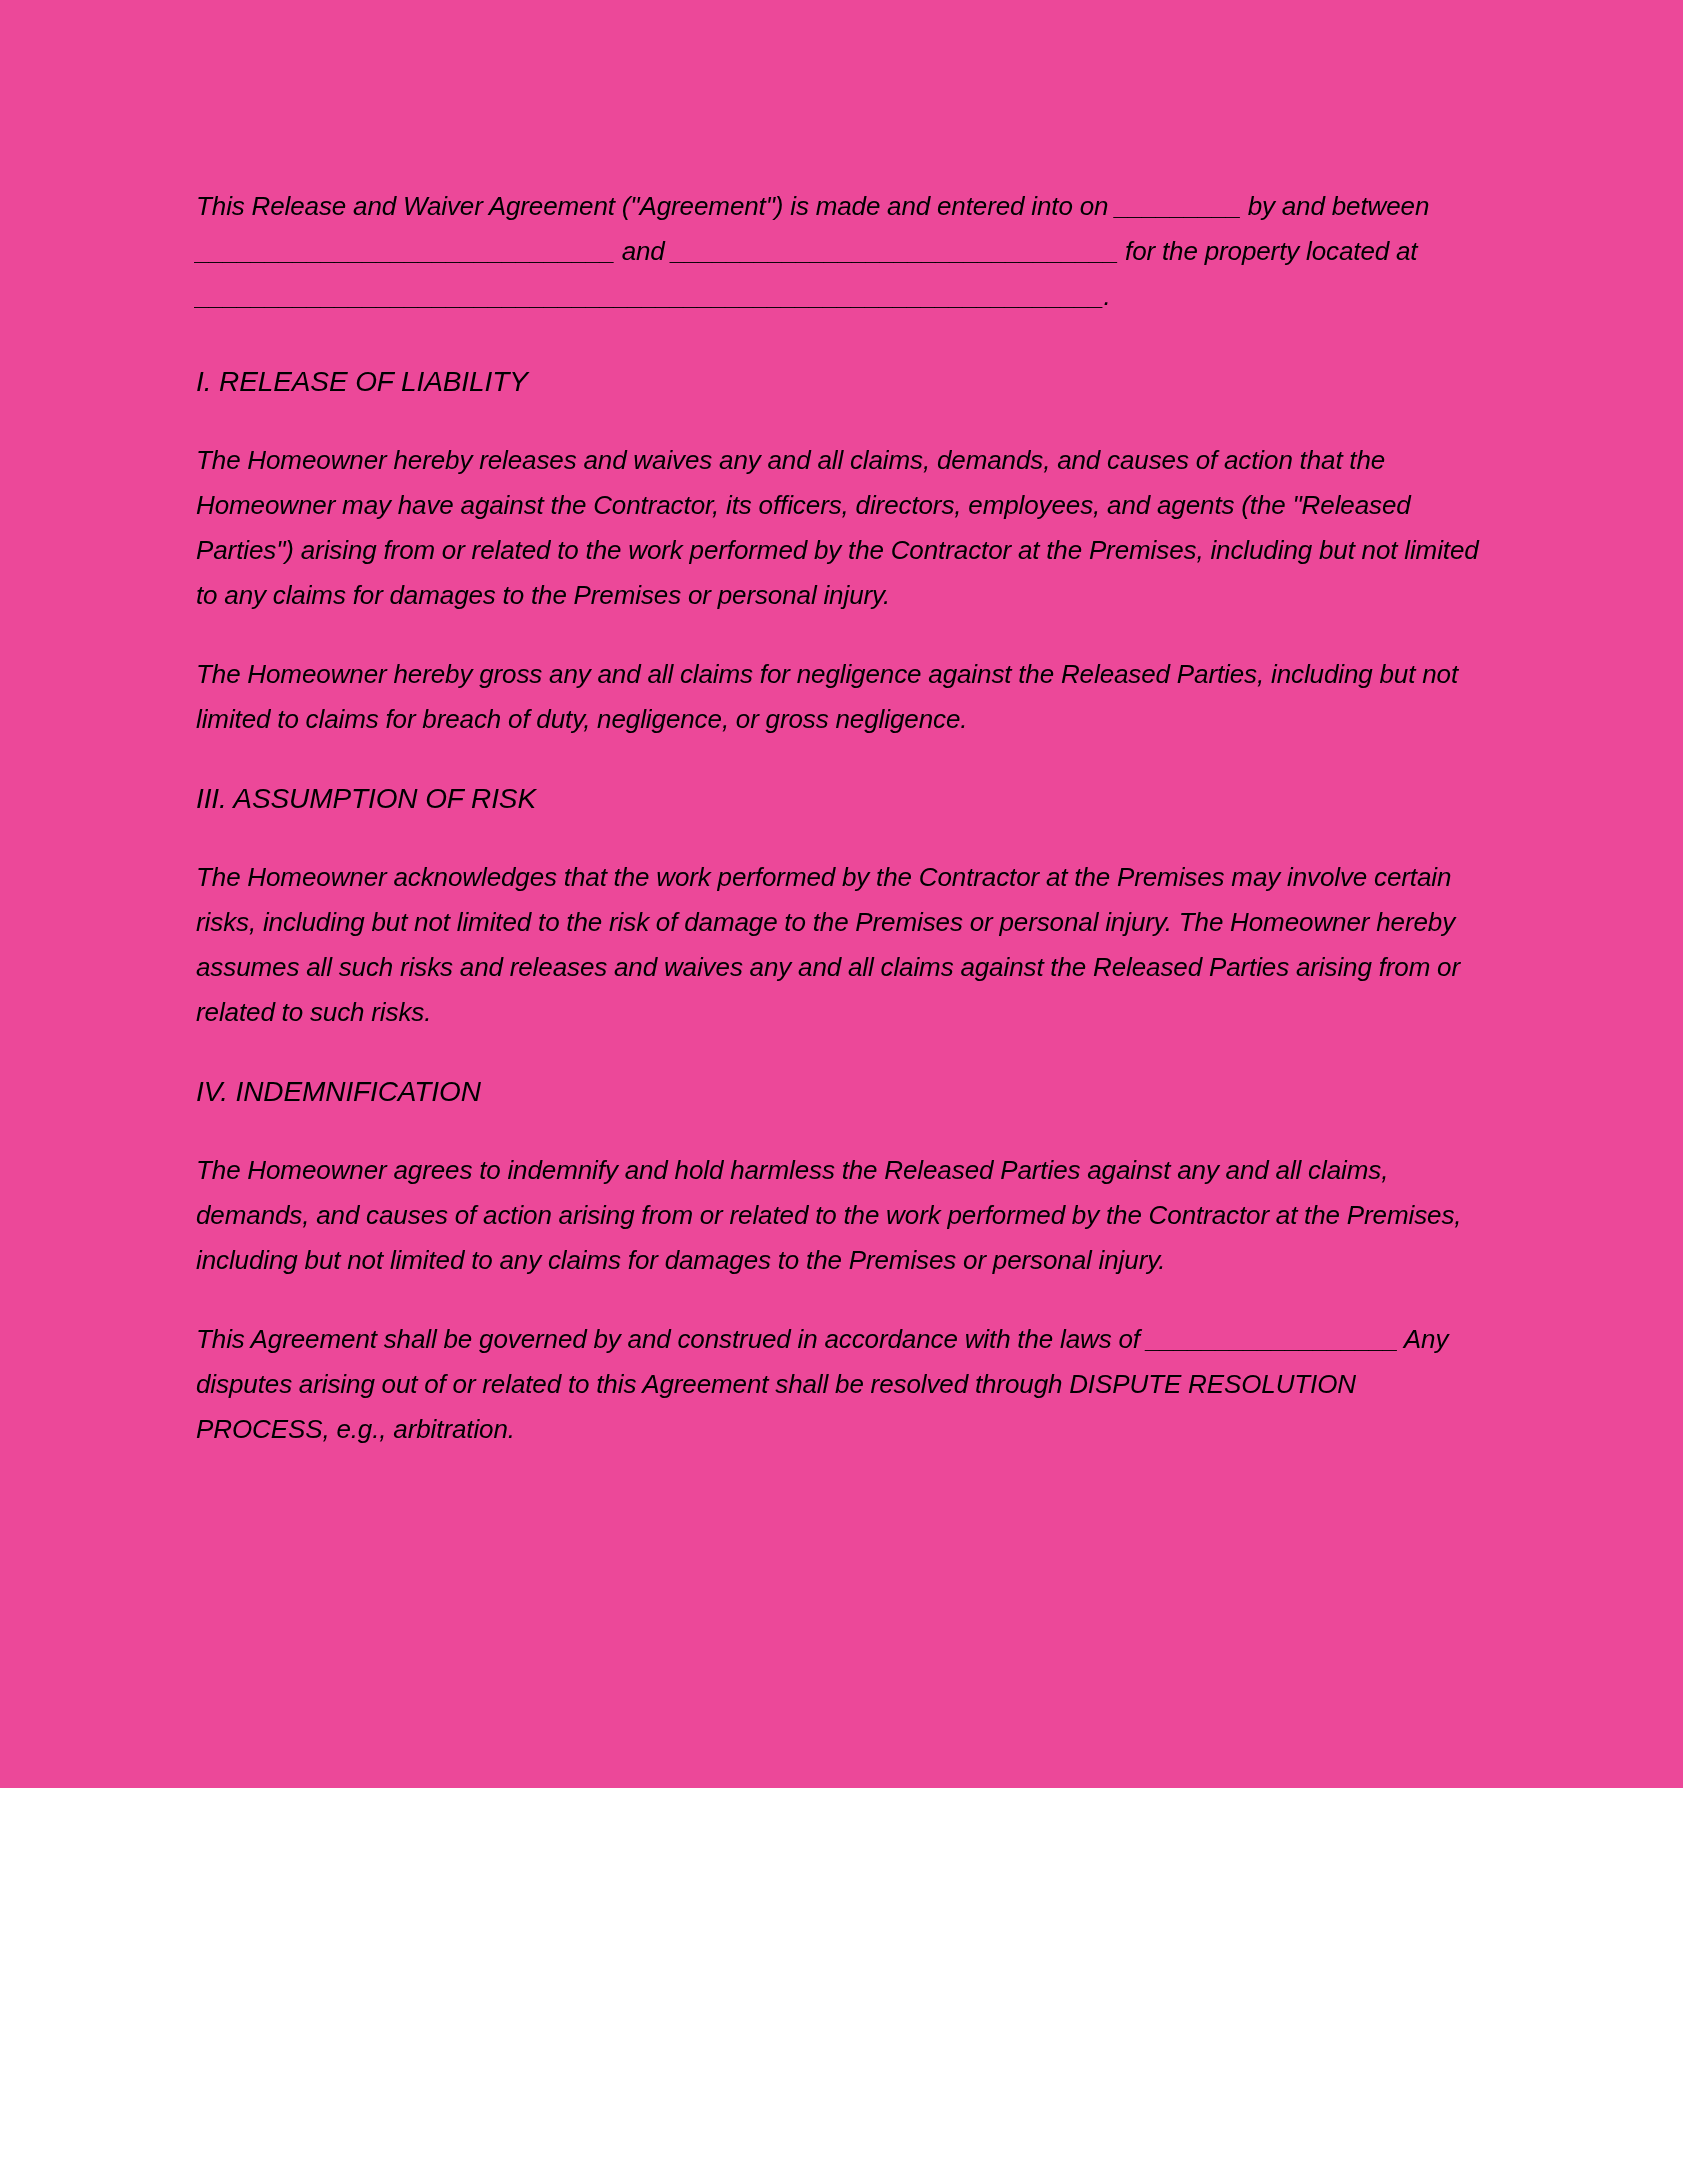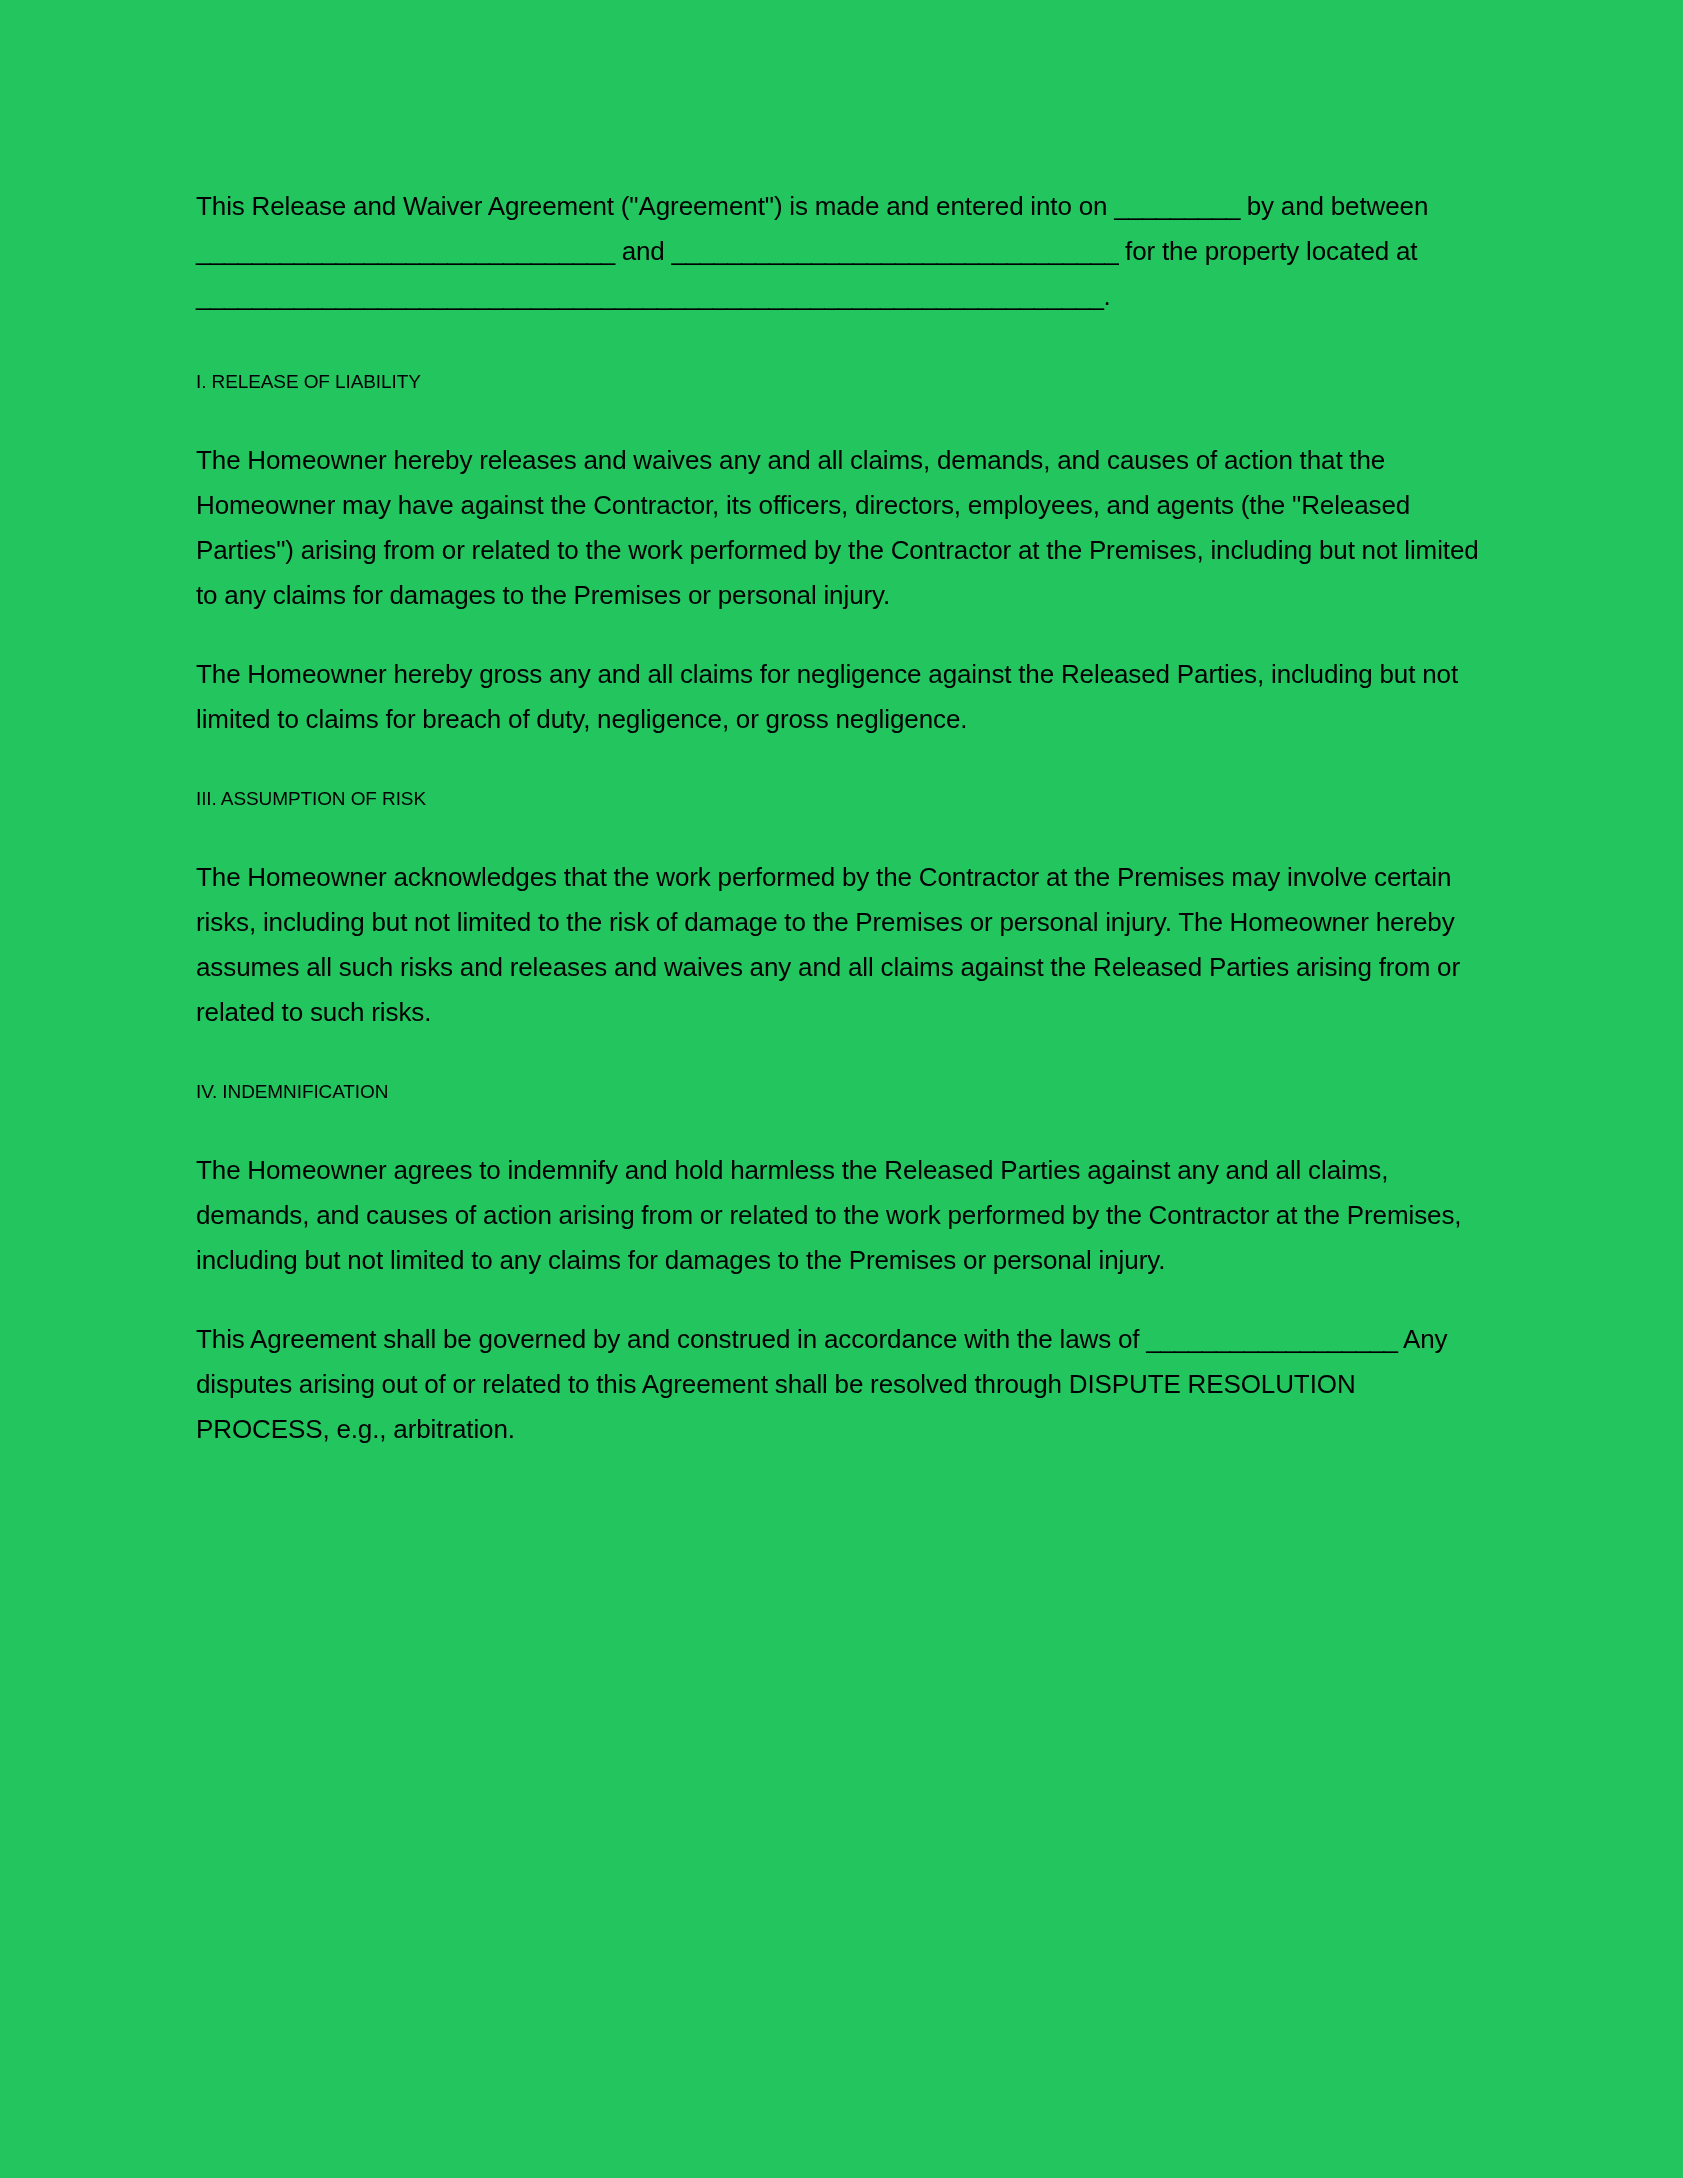--- a/index.html
+++ b/index.html
@@ -10,41 +10,42 @@
   body {
     width: 1683px;
     height: 2178px;
     font-family: "Liberation Sans", sans-serif;
     color: #000000;
     -webkit-font-smoothing: antialiased;
   }
   .page {
     position: relative;
     width: 1683px;
-    height: 2178px;
-    background: #22c55e;
+    height: 1788px;
+    background: #ec4899;
     box-sizing: border-box;
+    font-style: italic;
   }
   .doc-body {
     position: absolute;
     left: 196px;
     top: 184px;
     width: 1283px;
   }
   p.para {
     margin: 0 0 34px 0;
     font-size: 26px;
     line-height: 45px;
     letter-spacing: -0.1px;
     text-align: left;
     word-spacing: -0.3px;
   }
   h2.section-heading {
     margin: 0 0 34px 0;
-    font-size: 19px;
+    font-size: 28px;
     line-height: 45px;
     font-weight: 400;
     letter-spacing: -0.1px;
   }
   .intro {
     margin-bottom: 40px;
   }
   .intro p.para {
     margin-bottom: 0;
   }

